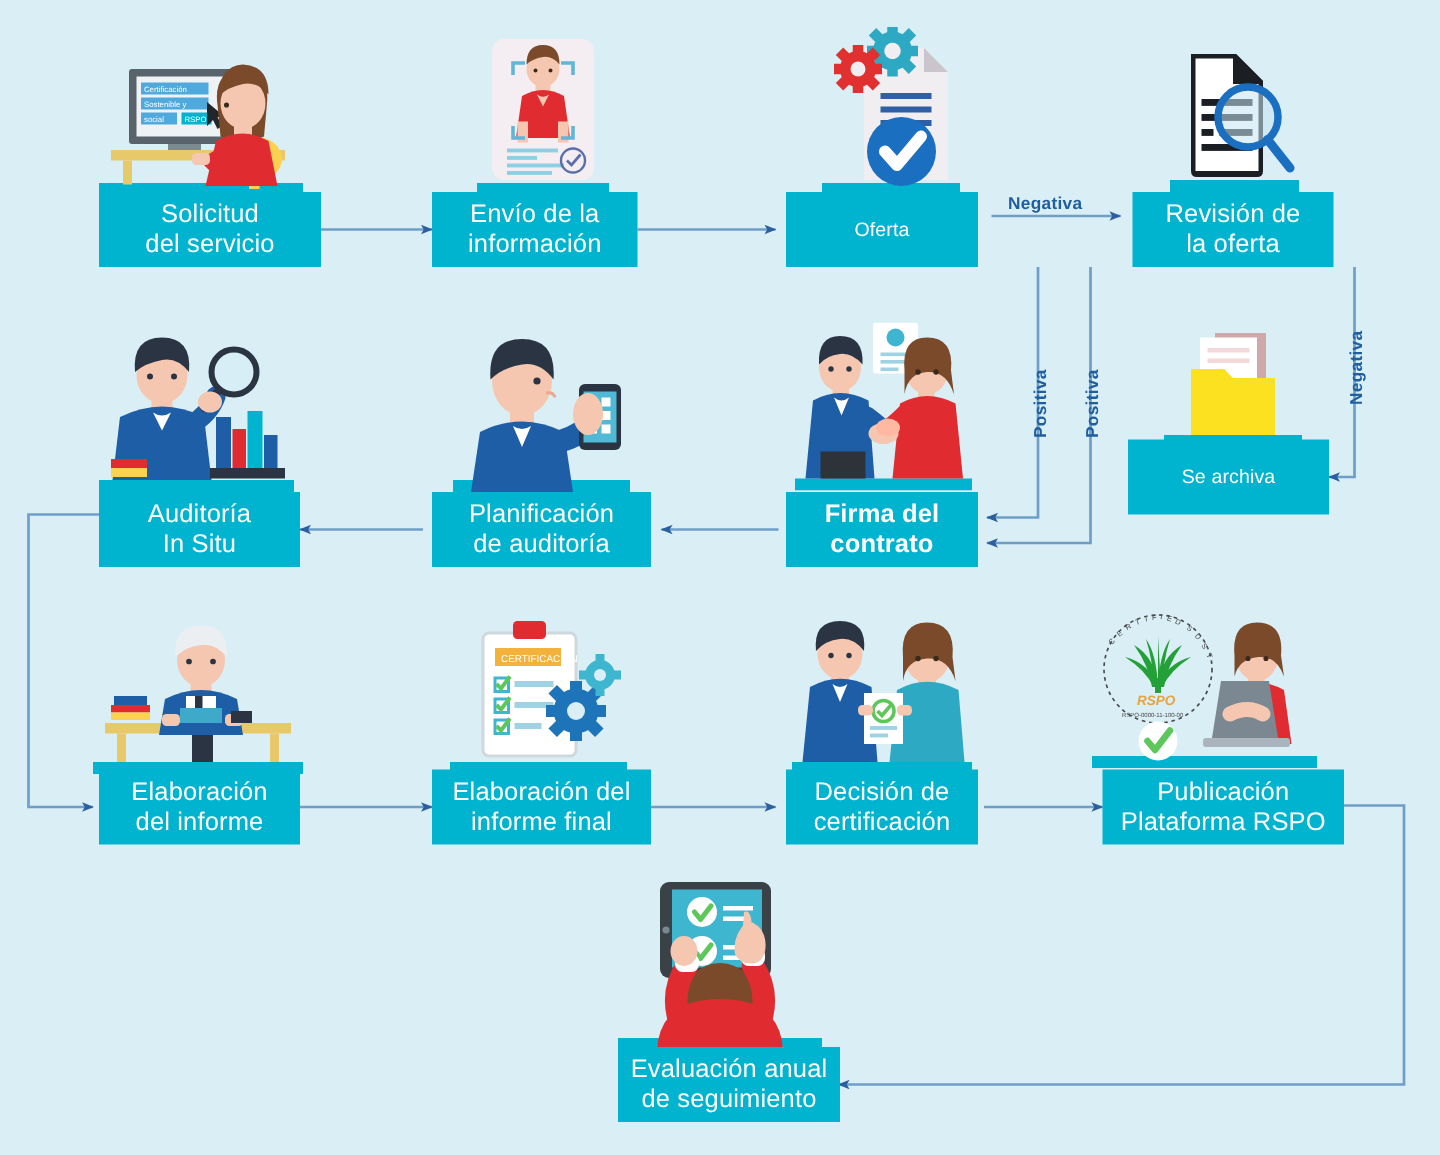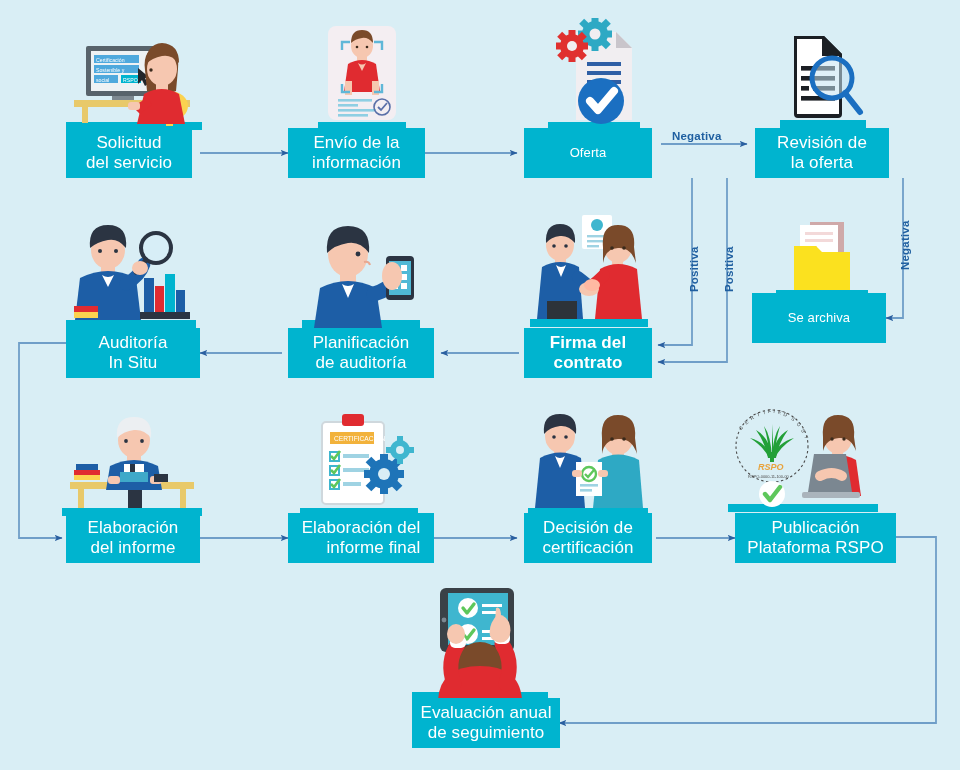--- a/index.html
+++ b/index.html
@@ -506,21 +506,21 @@
       <path d="M94,96 q8,-22 -4,-40" stroke="#e02b30" stroke-width="15" fill="none" stroke-linecap="round"></path>
       <rect x="38" y="48" width="16" height="12" rx="5" fill="#ffffff"></rect>
       <rect x="82" y="44" width="16" height="12" rx="5" fill="#ffffff"></rect>
       <ellipse cx="44" cy="46" rx="9" ry="10" fill="#f6c7b0"></ellipse>
 
       <path d="M86,26 q10,2 12,12 q2,12 -6,16 q-10,2 -14,-6 q-2,-12 8,-22 Z" fill="#f6c7b0"></path>
       <path d="M84,20 q4,-2 5,6 l-1,8 l-5,0 Z" fill="#f6c7b0"></path>
     </svg>
   </div>
 
-  <div class="node" style="left:66px; top:128px; width:126px; height:50px;">Solicitud
+  <div class="node" style="left:66px; top:128px; width:148px; height:50px;">Solicitud
 del servicio</div>
 
   <div class="node" style="left:288px; top:128px; width:137px; height:50px;">Envío de la
 información</div>
 
   <div class="node one-line" style="left:524px; top:128px; width:128px; height:50px;">Oferta</div>
 
   <div class="node" style="left:755px; top:128px; width:134px; height:50px;">Revisión de
 la oferta</div>
 
@@ -531,21 +531,21 @@
 
   <div class="node" style="left:288px; top:328px; width:146px; height:50px;">Planificación
 de auditoría</div>
 
   <div class="node" style="left:66px; top:328px; width:134px; height:50px;">Auditoría
 In Situ</div>
 
   <div class="node" style="left:66px; top:513px; width:134px; height:50px;">Elaboración
 del informe</div>
 
-  <div class="node" style="left:288px; top:513px; width:146px; height:50px;text-align:right;">Elaboración del
+  <div class="node" style="left:288px; top:513px; width:146px; height:50px;">Elaboración del
 informe final</div>
 
   <div class="node" style="left:524px; top:513px; width:128px; height:50px;">Decisión de
 certificación</div>
 
   <div class="node" style="left:412px; top:698px; width:148px; height:50px;">Evaluación anual
 de seguimiento</div>
 
   <div class="node" style="left:735px; top:513px; width:161px; height:50px;">Publicación
 Plataforma RSPO</div>

